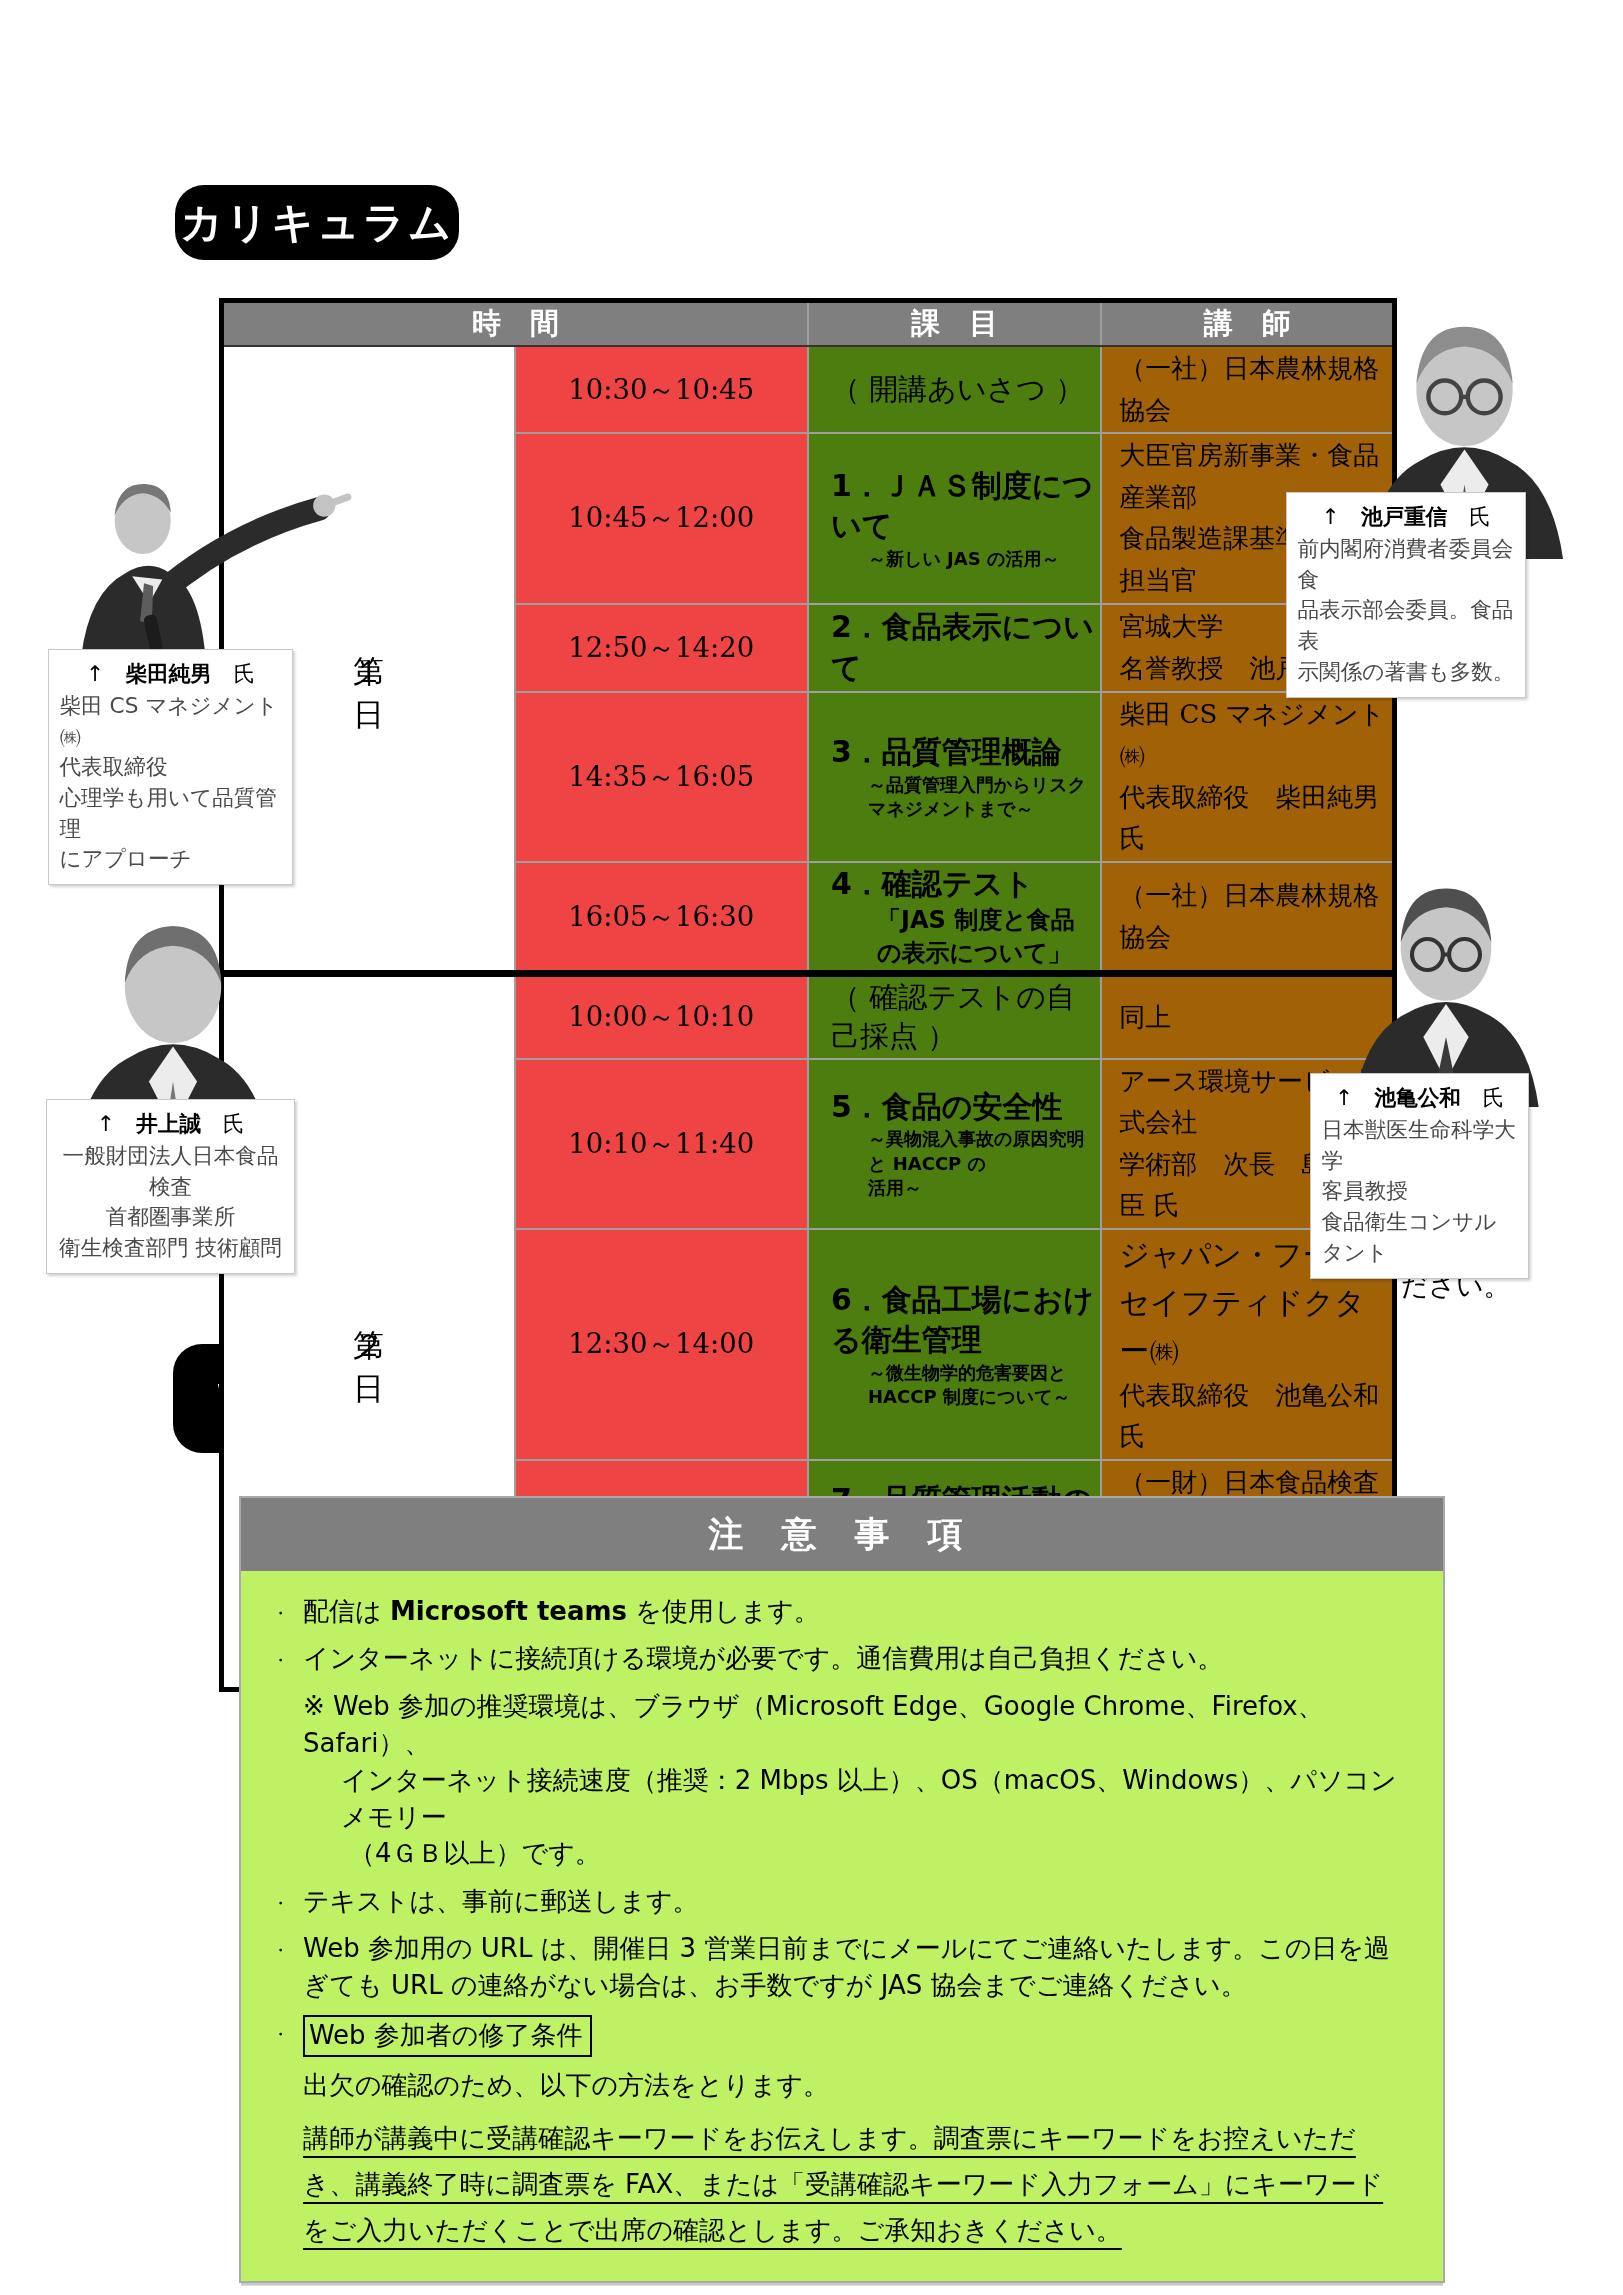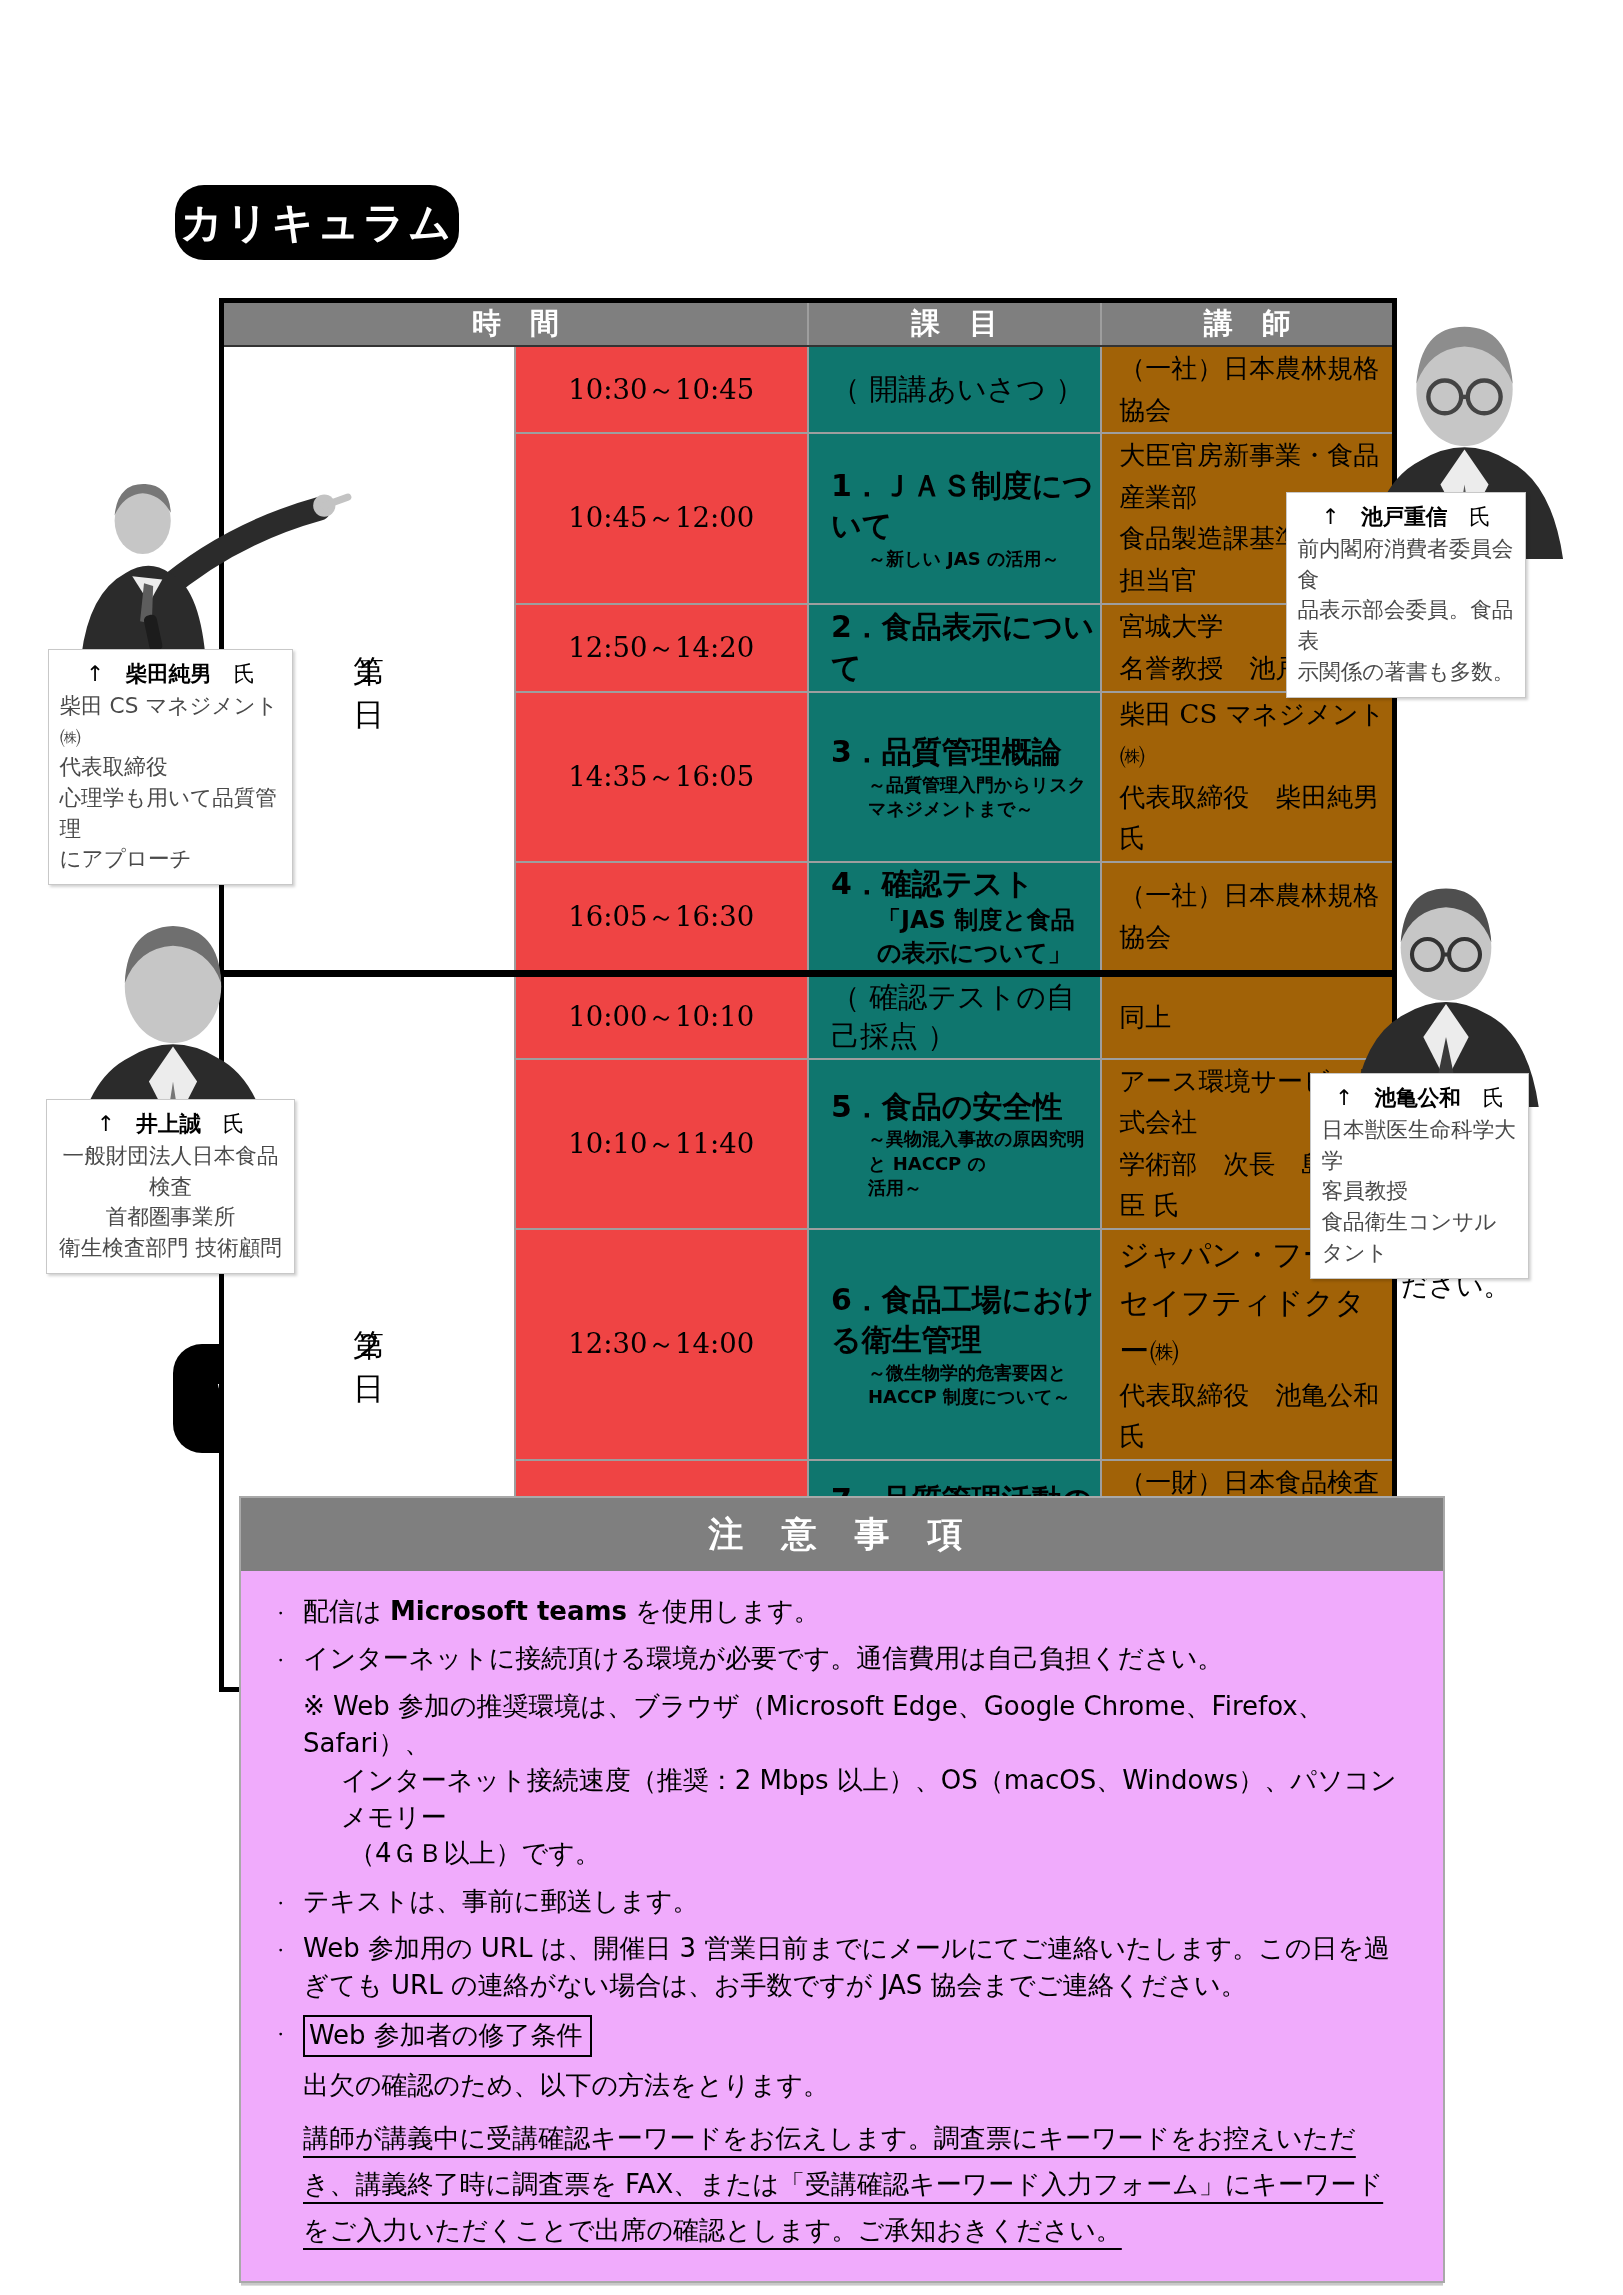--- a/index.html
+++ b/index.html
@@ -33,21 +33,21 @@
   tr.day2-start td{border-top:7.9px solid #000;}
   td.day-cell{
     writing-mode:vertical-rl;text-orientation:upright;
     font-family:"DejaVu Serif","Liberation Serif",serif;
     font-size:31px;text-align:center;letter-spacing:7.9px;background:#fff;
   }
   td.time-cell{
     font-family:"DejaVu Serif","Liberation Serif",serif;
     font-size:27.5px;text-align:center;background:#ef4444;
   }
-  td.subj-cell{padding-left:22px;background:#0f766e;}
+  td.subj-cell{padding-left:22px;background:#4d7c0f;}
   .s-main{font-size:30px;font-weight:bold;line-height:1.35;}
   .s-sub{font-size:18px;font-weight:bold;padding-left:37px;line-height:1.35;}
   .s-sub--quote{font-size:24px;padding-left:46px;}
   td.subj-cell.quiet .s-main{
     font-family:"DejaVu Serif","Liberation Serif",serif;
     font-weight:normal;font-size:29px;
   }
   td.lect-cell{
     padding-left:17px;background:#a16207;
     font-family:"DejaVu Serif","Liberation Serif",serif;
@@ -80,21 +80,21 @@
   
   #notes{
     position:absolute;left:340px;top:1181px;width:1060px;
     font-family:"DejaVu Serif","Liberation Serif",serif;
     font-size:27px;line-height:1.3;
   }
   #notes .note-line{margin-bottom:8.5px;white-space:nowrap;}
 
   
   #notice{
-    position:absolute;left:239px;top:1496px;width:1202px;background:#f0abfc;
+    position:absolute;left:239px;top:1496px;width:1202px;background:#bef264;
     border:2px solid #a9a9a9;box-shadow:0 4.6px 0 -2px #c9c9c9;z-index:2;
   }
   #notice-header{
     height:73px;background:#7f7f7f;color:#fff;
     display:flex;align-items:center;justify-content:center;
     font-size:35px;font-weight:bold;letter-spacing:13px;
   }
   #notice-body{padding:22px 37px 27.5px 31px;font-size:26px;line-height:1.42;}
   .n-item{display:flex;margin-bottom:10.5px;}
   .n-bullet{flex:none;width:31px;font-size:17px;padding-top:7.9px;}

